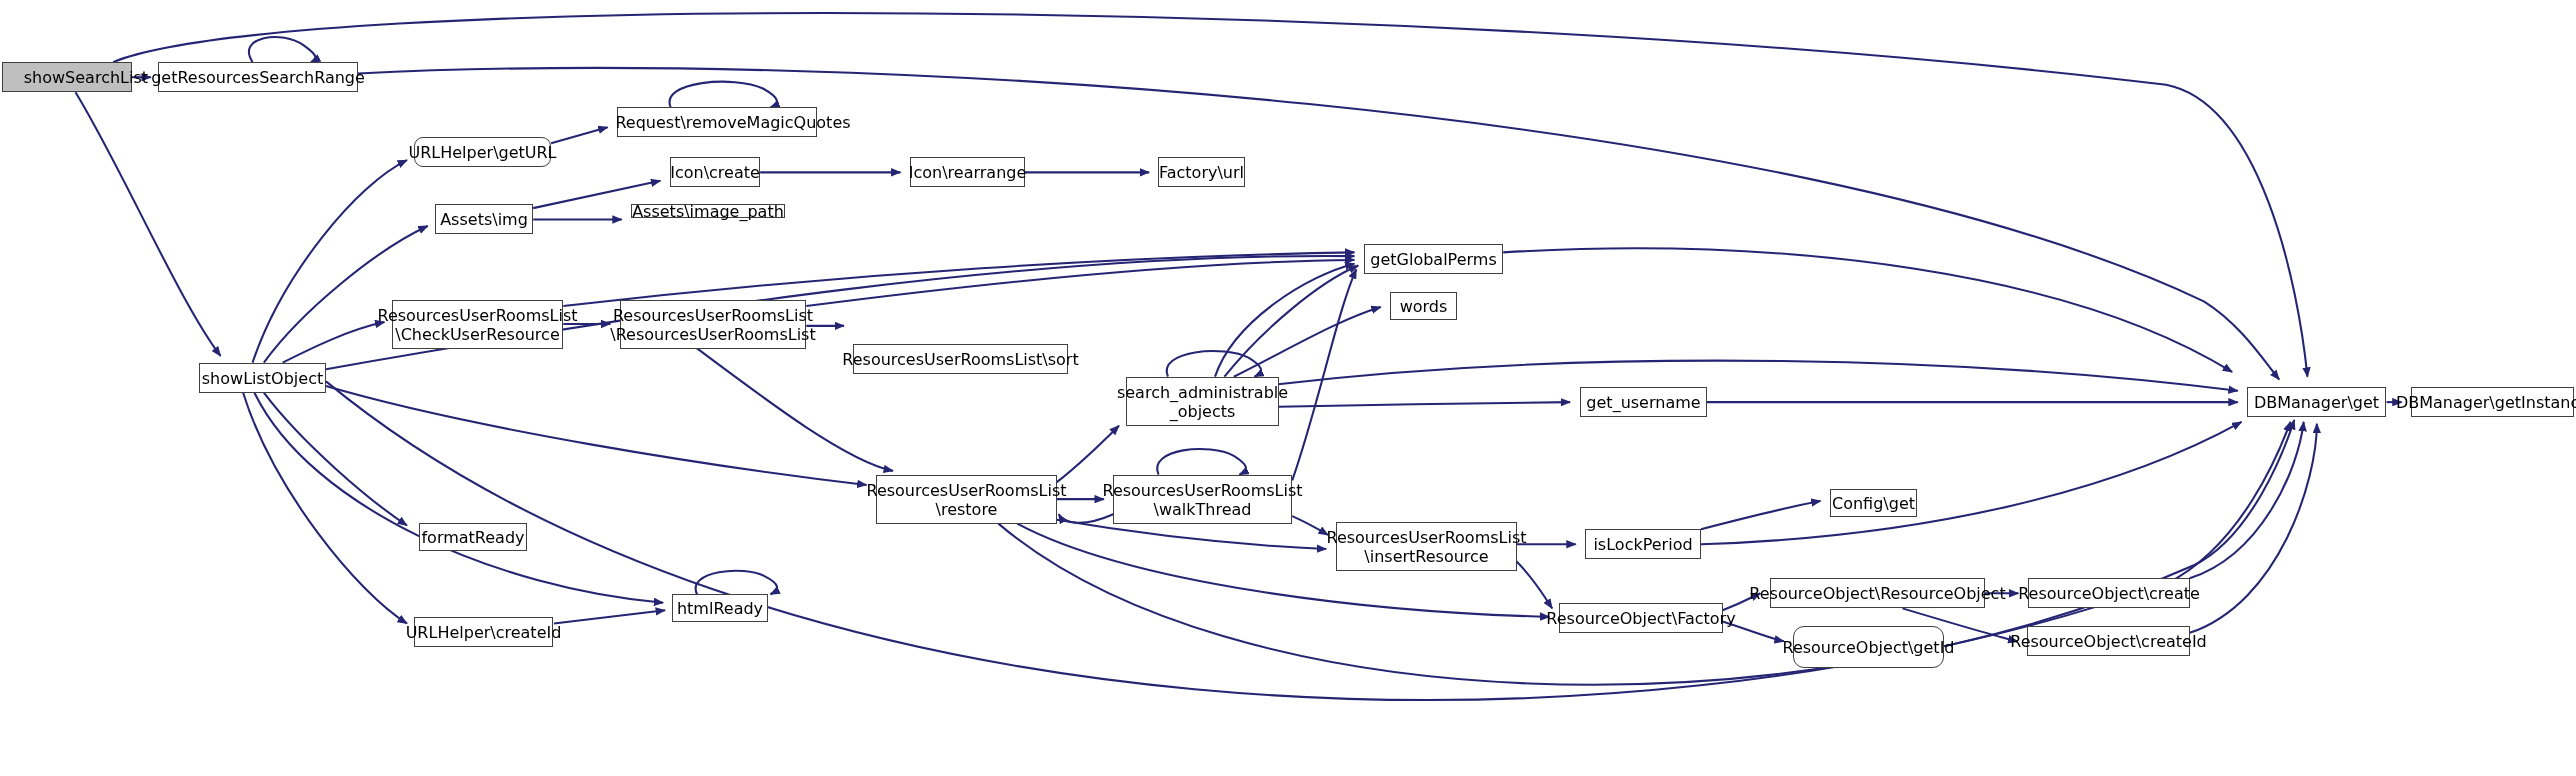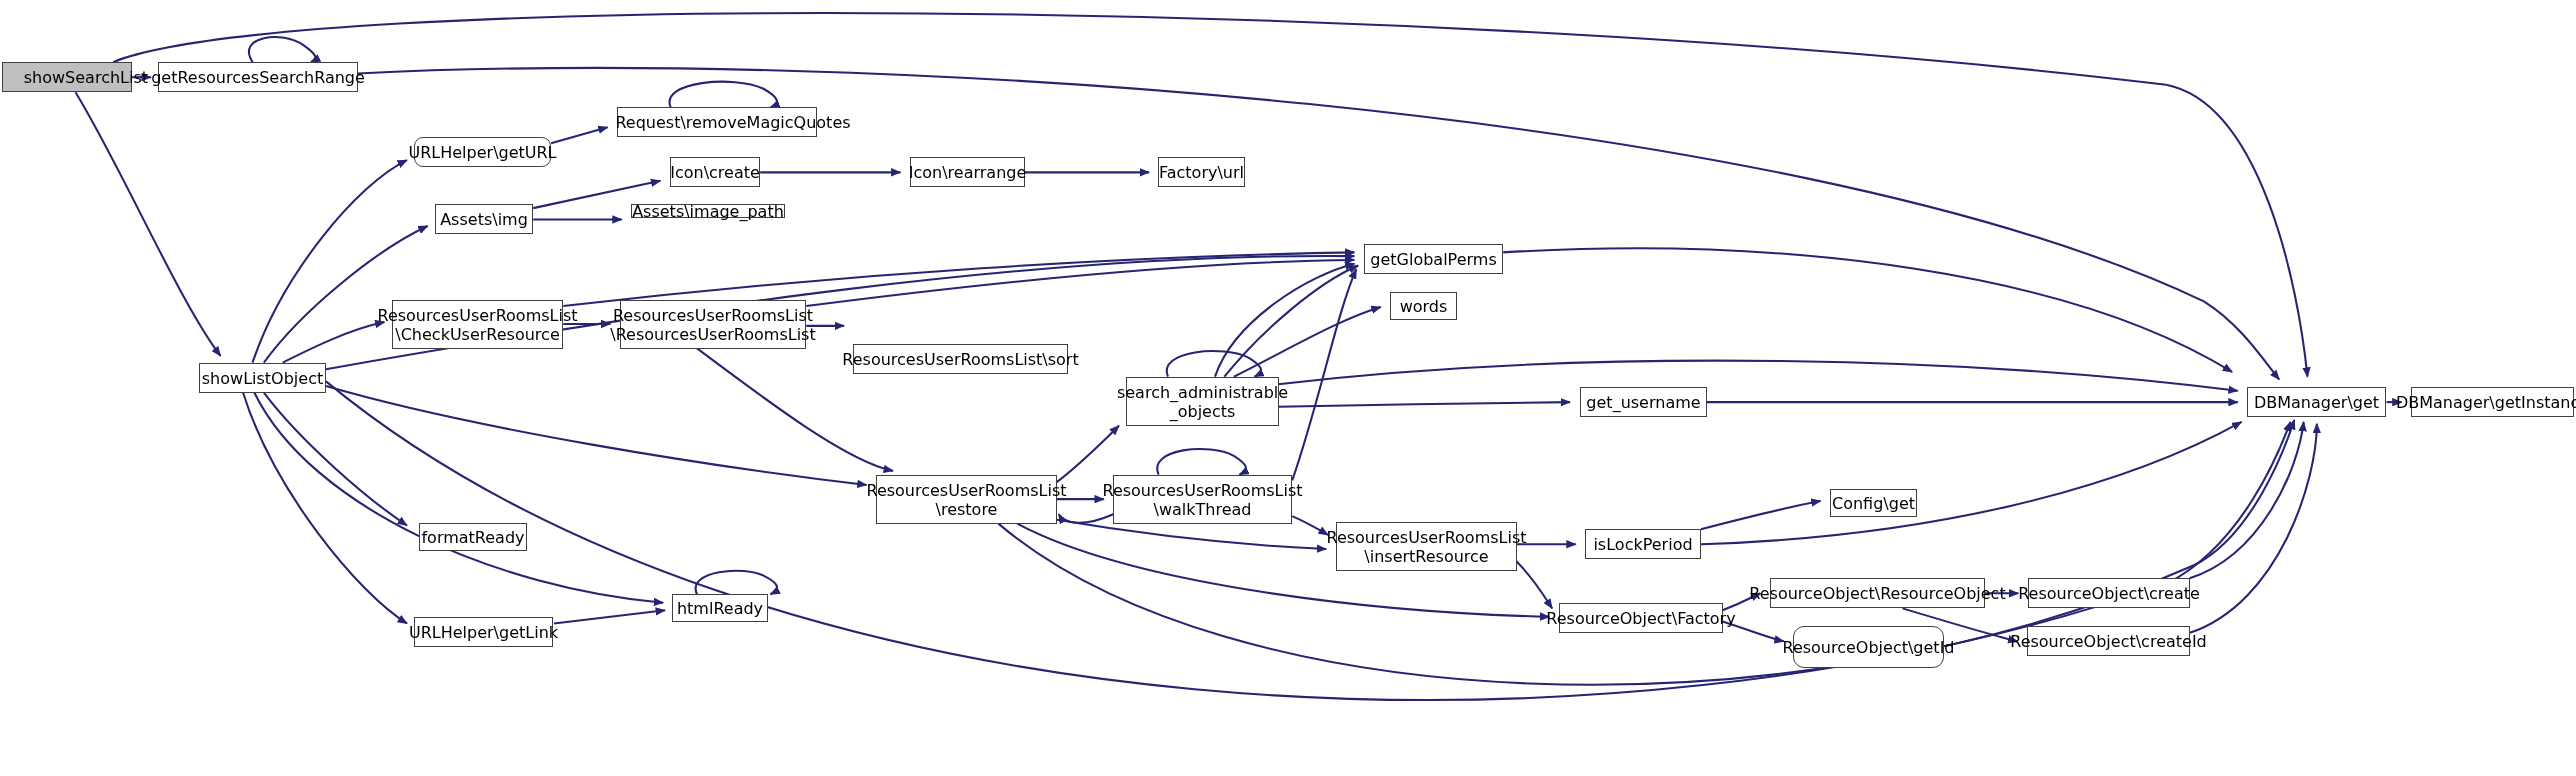--- a/index.html
+++ b/index.html
@@ -166,15 +166,15 @@
   <div class="node" style="left:1830px;top:489px;width:87px;height:28px;">Config\get</div>
   <div class="node" style="left:1585px;top:529px;width:116px;height:30px;">isLockPeriod</div>
   <div class="node" style="left:1770px;top:578px;width:215px;height:30px;">ResourceObject\ResourceObject</div>
   <div class="node" style="left:2028px;top:578px;width:162px;height:30px;">ResourceObject\create</div>
   <div class="node" style="left:1559px;top:603px;width:164px;height:30px;">ResourceObject\Factory</div>
   <div class="node" style="left:1793px;top:626px;width:151px;height:42px;border-radius:11px;">ResourceObject\getId</div>
   <div class="node" style="left:2027px;top:626px;width:163px;height:30px;">ResourceObject\createId</div>
 
   <div class="node" style="left:419px;top:523px;width:108px;height:28px;">formatReady</div>
   <div class="node" style="left:672px;top:594px;width:96px;height:28px;">htmlReady</div>
-  <div class="node" style="left:414px;top:617px;width:139px;height:30px;">URLHelper\getLink</div>
+  <div class="node" style="left:414px;top:617px;width:139px;height:30px;">URLHelper\createId</div>
 </div>
 
 
 </body></html>

